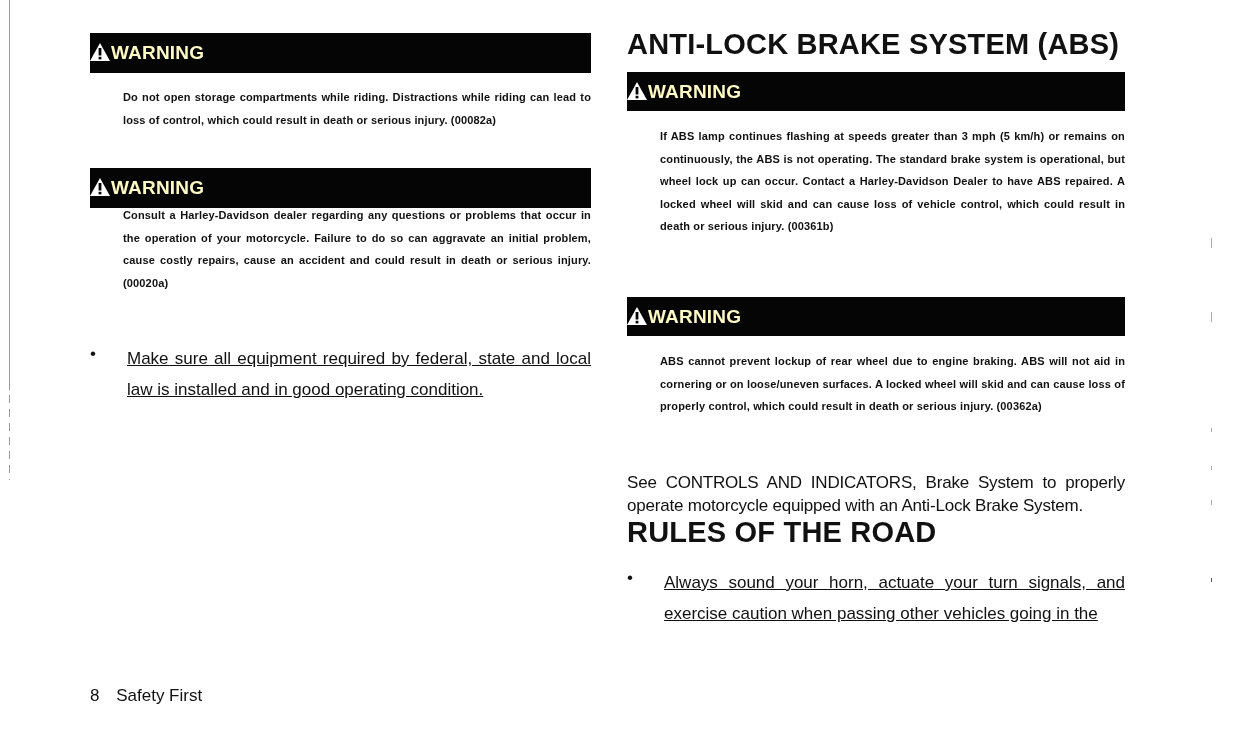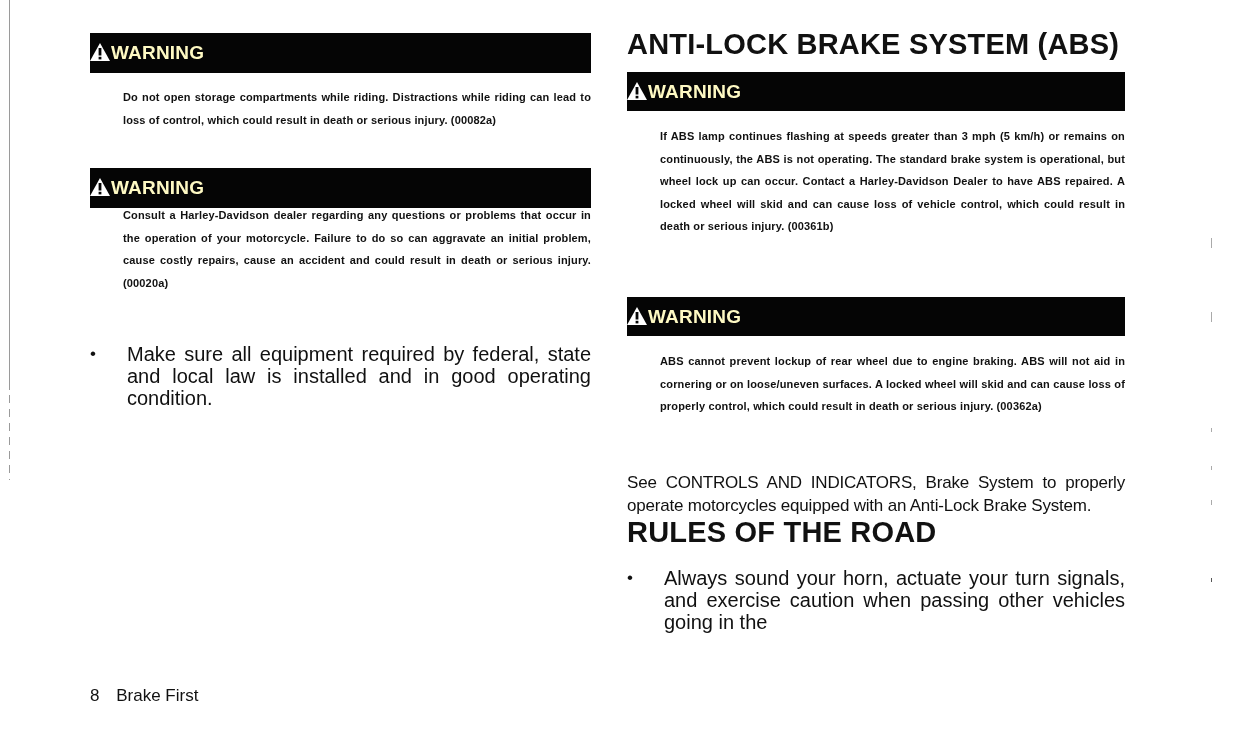--- a/index.html
+++ b/index.html
@@ -90,23 +90,24 @@
   }
   .bullet-dot {
     width: 37px;
     flex: none;
     font-size: 17px;
     line-height: 22.5px;
     padding-left: 0px;
   }
   .bullet-text {
     flex: 1;
-    font-size: 20px;
-    line-height: 22px;
+    font-size: 17px;
+    line-height: 31px;
     text-align: justify;
+    text-decoration: underline;
   }
   .section-heading {
     position: absolute;
     left: 0;
     right: 0;
     font-weight: bold;
     font-size: 29px;
     line-height: 28px;
     letter-spacing: 0.2px;
   }
@@ -174,26 +175,26 @@
   <div class="warning-bar" style="top:297px;height:39px;">
     <svg viewBox="0 0 20 18">
       <polygon points="10,0 20,18 0,18" fill="#ffffff"></polygon>
       <rect x="8.6" y="5" width="2.8" height="7.5" fill="#050505"></rect>
       <rect x="8.6" y="13.8" width="2.8" height="2.6" fill="#050505"></rect>
     </svg>
     <span>WARNING</span>
   </div>
   <div class="warn-text" style="top:350px;">ABS cannot prevent lockup of rear wheel due to engine braking. ABS will not aid in cornering or on loose/uneven surfaces. A locked wheel will skid and can cause loss of properly control, which could result in death or serious injury. (00362a)</div>
 
-  <div class="plain-text" style="top:472px;">See CONTROLS AND INDICATORS, Brake System to properly operate motorcycles equipped with an Anti-Lock Brake System.</div>
+  <div class="plain-text" style="top:472px;">See CONTROLS AND INDICATORS, Brake System to properly operate motorcycle equipped with an Anti-Lock Brake System.</div>
 
   <div class="section-heading" style="top:518px;">RULES OF THE ROAD</div>
 
   <div class="bullet-item" style="top:567px;">
     <span class="bullet-dot">•</span>
     <span class="bullet-text">Always sound your horn, actuate your turn signals, and exercise caution when passing other vehicles going in the</span>
   </div>
 </div>
 
 <div class="footer">
   <span class="page-num">8</span>
-  <span>Brake First</span>
+  <span>Safety First</span>
 </div>
 
 </body></html>

